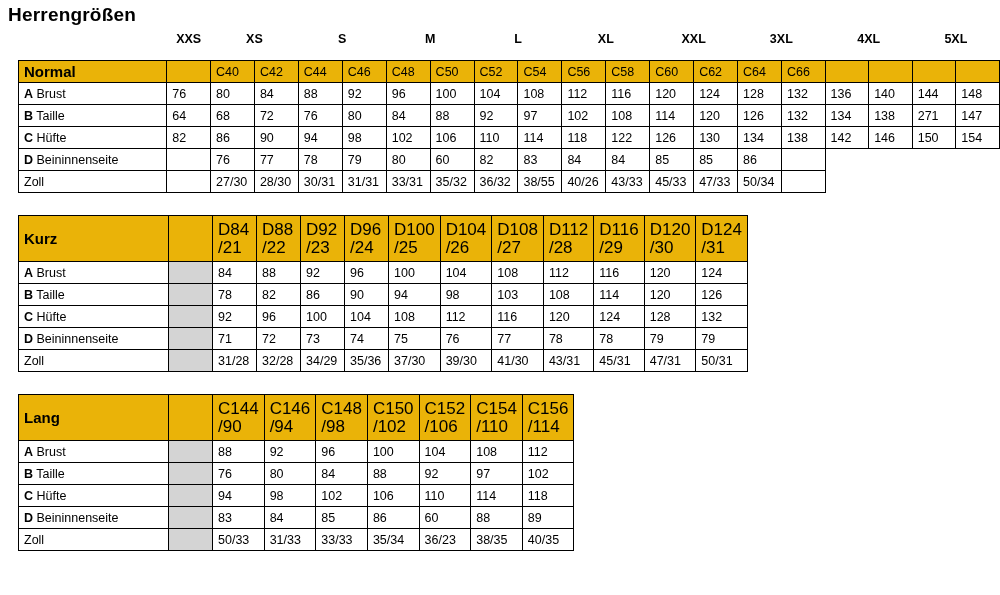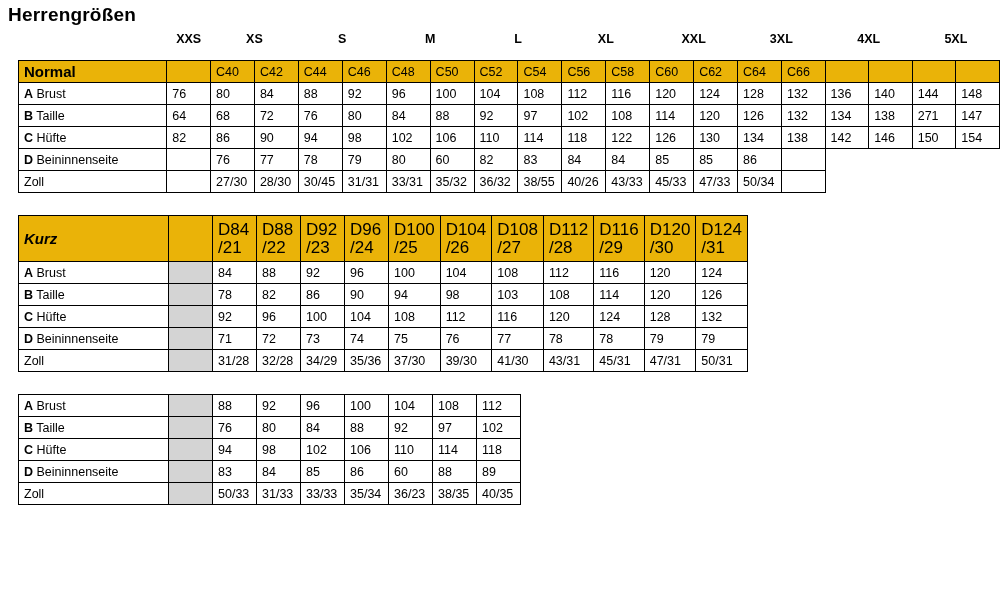--- a/index.html
+++ b/index.html
@@ -75,21 +75,20 @@
     font-weight: bold;
   }
   .twoline {
     line-height: 1.05;
     white-space: normal;
     font-size: 17px;
     padding-top: 2px;
   }
   tr.header-row td.section-name.tall {
     height: 46px;
-    font-style: italic;
   }
   .spacer-md { height: 22px; }
   .blank-cell { background: #ffffff; }
 </style>
 </head>
 <body>
 
 <div class="page">
 
   <div class="title">Herrengrößen</div>
@@ -226,21 +225,21 @@
         <td style="border:none"></td>
         <td style="border:none"></td>
         <td style="border:none"></td>
       </tr>
 
       <tr>
         <td class="label-col rowlabel"><span>Zoll</span></td>
         <td></td>
         <td>27/30</td>
         <td>28/30</td>
-        <td>30/45</td>
+        <td>30/31</td>
         <td>31/31</td>
         <td>33/31</td>
         <td>35/32</td>
         <td>36/32</td>
         <td>38/55</td>
         <td>40/26</td>
         <td>43/33</td>
         <td>45/33</td>
         <td>47/33</td>
         <td>50/34</td>
@@ -360,20 +359,31 @@
   </table>
 
   <div class="spacer-md"></div>
 
   <table class="sizes" id="table-lang">
     <colgroup>
       <col style="width:122px">
       <col span="8" style="width:44px">
     </colgroup>
     <tbody>
+      <tr class="header-row">
+        <td class="label-col section-name tall">Lang</td>
+        <td class="twoline"></td>
+        <td class="twoline">C144<br>/90</td>
+        <td class="twoline">C146<br>/94</td>
+        <td class="twoline">C148<br>/98</td>
+        <td class="twoline">C150<br>/102</td>
+        <td class="twoline">C152<br>/106</td>
+        <td class="twoline">C154<br>/110</td>
+        <td class="twoline">C156<br>/114</td>
+      </tr>
 
       <tr>
         <td class="label-col rowlabel"><b>A</b> <span>Brust</span></td>
         <td class="grey"></td>
         <td>88</td>
         <td>92</td>
         <td>96</td>
         <td>100</td>
         <td>104</td>
         <td>108</td>

